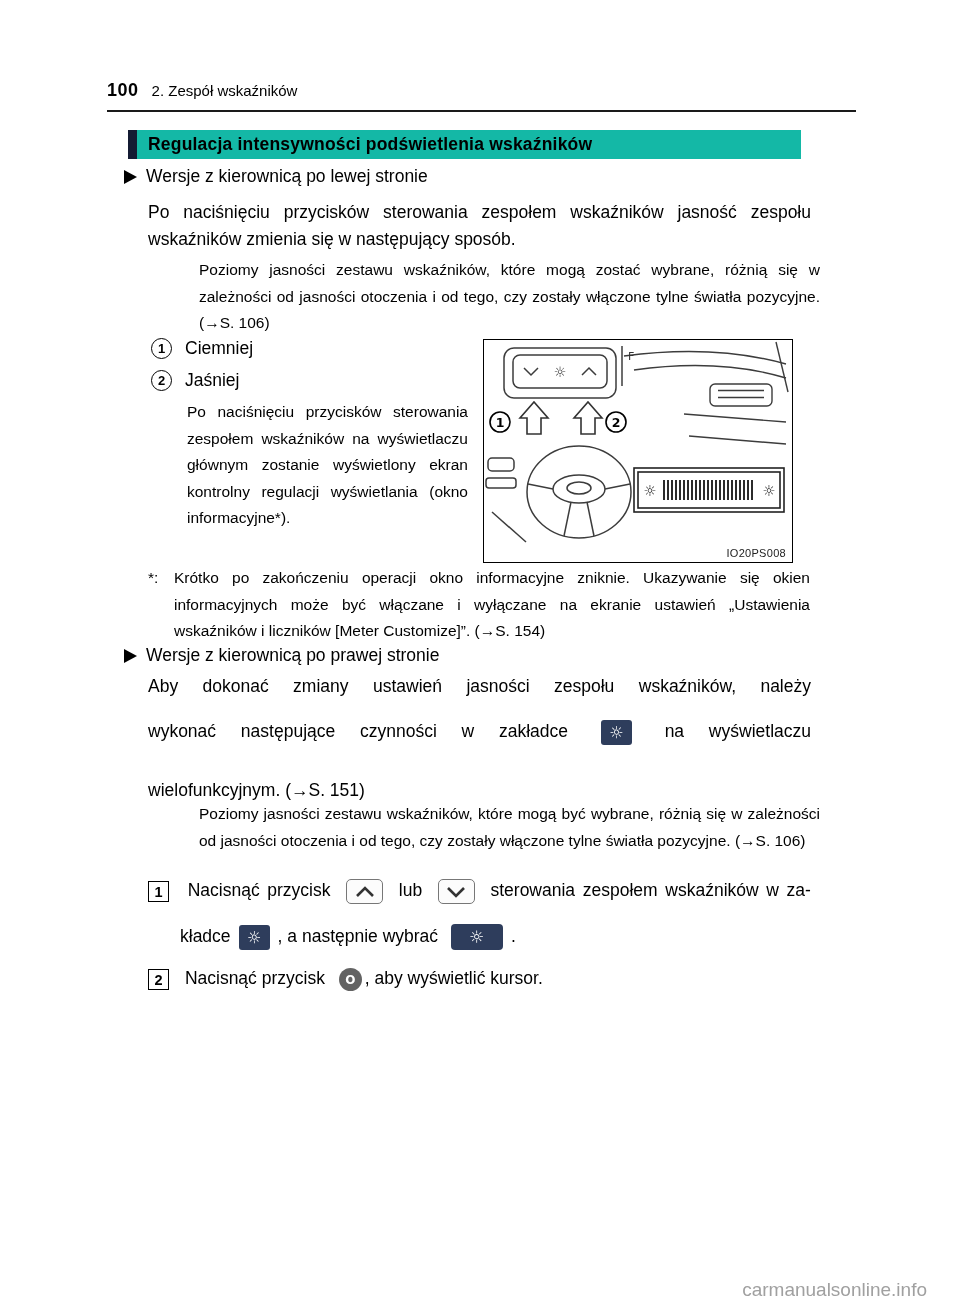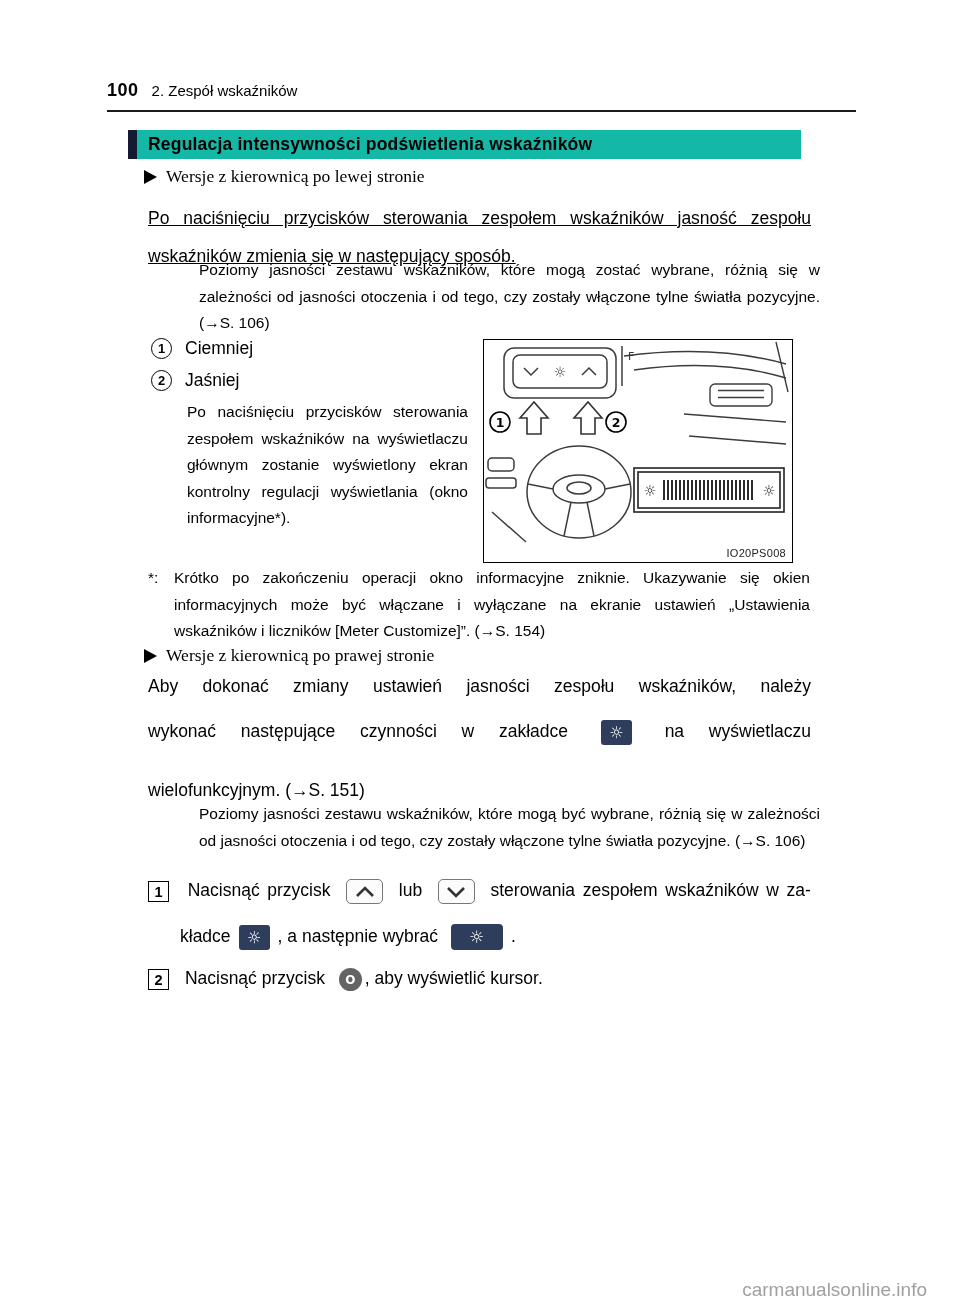--- a/index.html
+++ b/index.html
@@ -14,24 +14,24 @@
   .header { position:absolute; left:107px; top:80px; display:flex; align-items:baseline; }
   .page-num { font-size:18px; font-weight:bold; letter-spacing:.5px; }
   .chapter { font-size:15px; margin-left:13px; }
   .header-rule { position:absolute; left:107px; top:110px; width:749px; height:2px; background:#1a1a1a; }
 
   .section-bar { position:absolute; left:128px; top:130px; width:673px; height:29px;
     background:#14b8a6; display:flex; align-items:center; }
   .section-accent { width:9px; height:29px; background:#141b33; flex:0 0 auto; }
   .section-title { font-size:17.5px; font-weight:bold; margin-left:11px; letter-spacing:.2px; }
 
-  .variant-heading { position:absolute; left:144px; display:flex; align-items:center; gap:9px; font-size:17.5px;font-family:Liberation Serif, serif; }
+  .variant-heading { position:absolute; left:124px; display:flex; align-items:center; gap:9px; font-size:17.5px; }
   .tri { width:0; height:0; border-left:13px solid #000; border-top:7.5px solid transparent; border-bottom:7.5px solid transparent; }
 
-  .para { position:absolute; left:148px; width:663px; margin:0; font-size:17.5px; line-height:38px; text-align:justify;text-decoration:underline; }
+  .para { position:absolute; left:148px; width:663px; margin:0; font-size:17.5px; line-height:27px; text-align:justify; }
   .note { position:absolute; left:199px; width:621px; margin:0; font-size:15.5px; line-height:26.5px; text-align:justify; }
 
   .list-item { position:absolute; left:151px; display:flex; align-items:center; gap:13px; font-size:17.5px; }
   .circle-num { width:21px; height:21px; border:1.6px solid #000; border-radius:50%;
     display:flex; align-items:center; justify-content:center; font-size:13px; font-weight:bold; flex:0 0 auto; }
 
   .desc { position:absolute; left:187px; top:399px; width:281px; margin:0; font-size:15.5px; line-height:26.5px; text-align:justify; }
 
   .figure { position:absolute; left:483px; top:339px; width:310px; height:224px; border:1.5px solid #000; background:#fff; }
   .fig-code { position:absolute; right:6px; bottom:3px; font-size:11px; color:#222; letter-spacing:.3px; }

